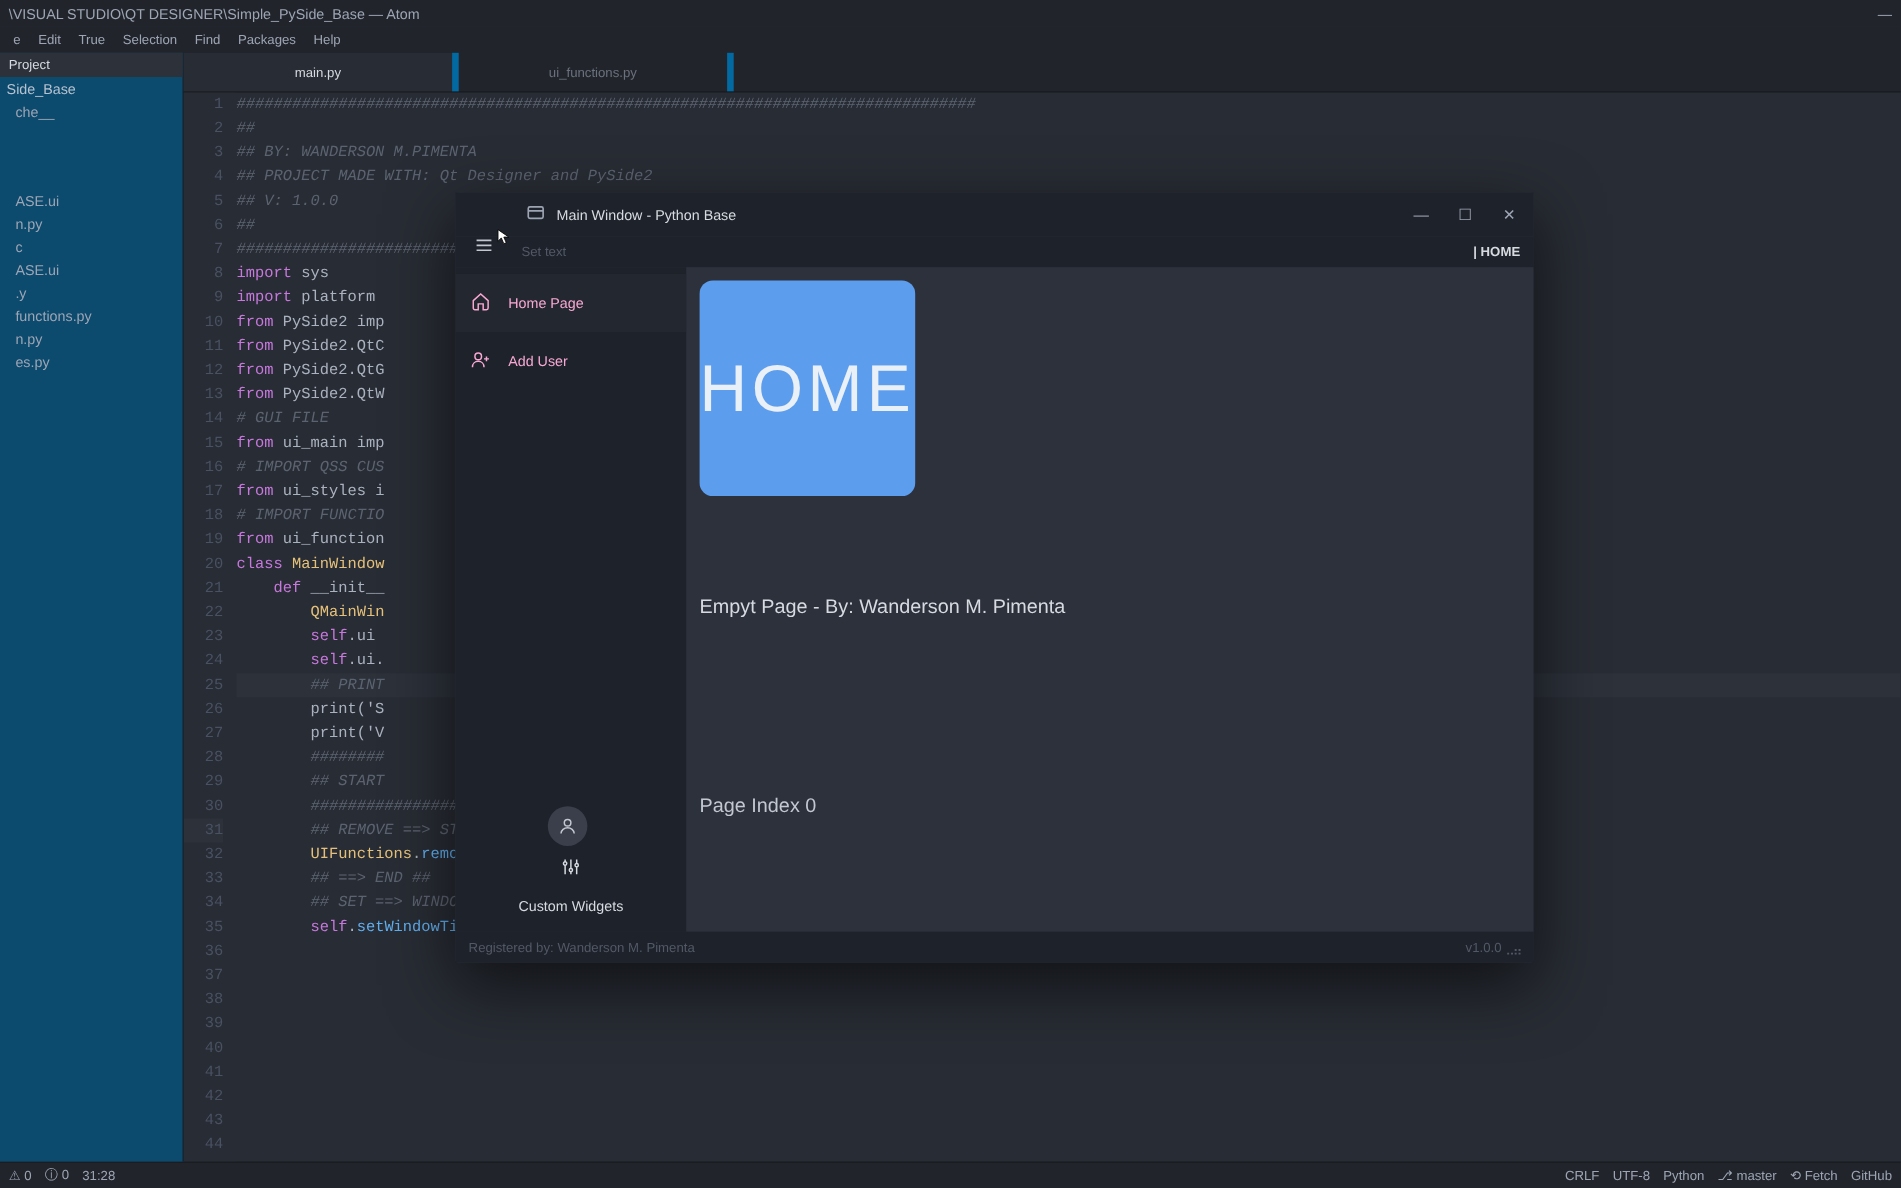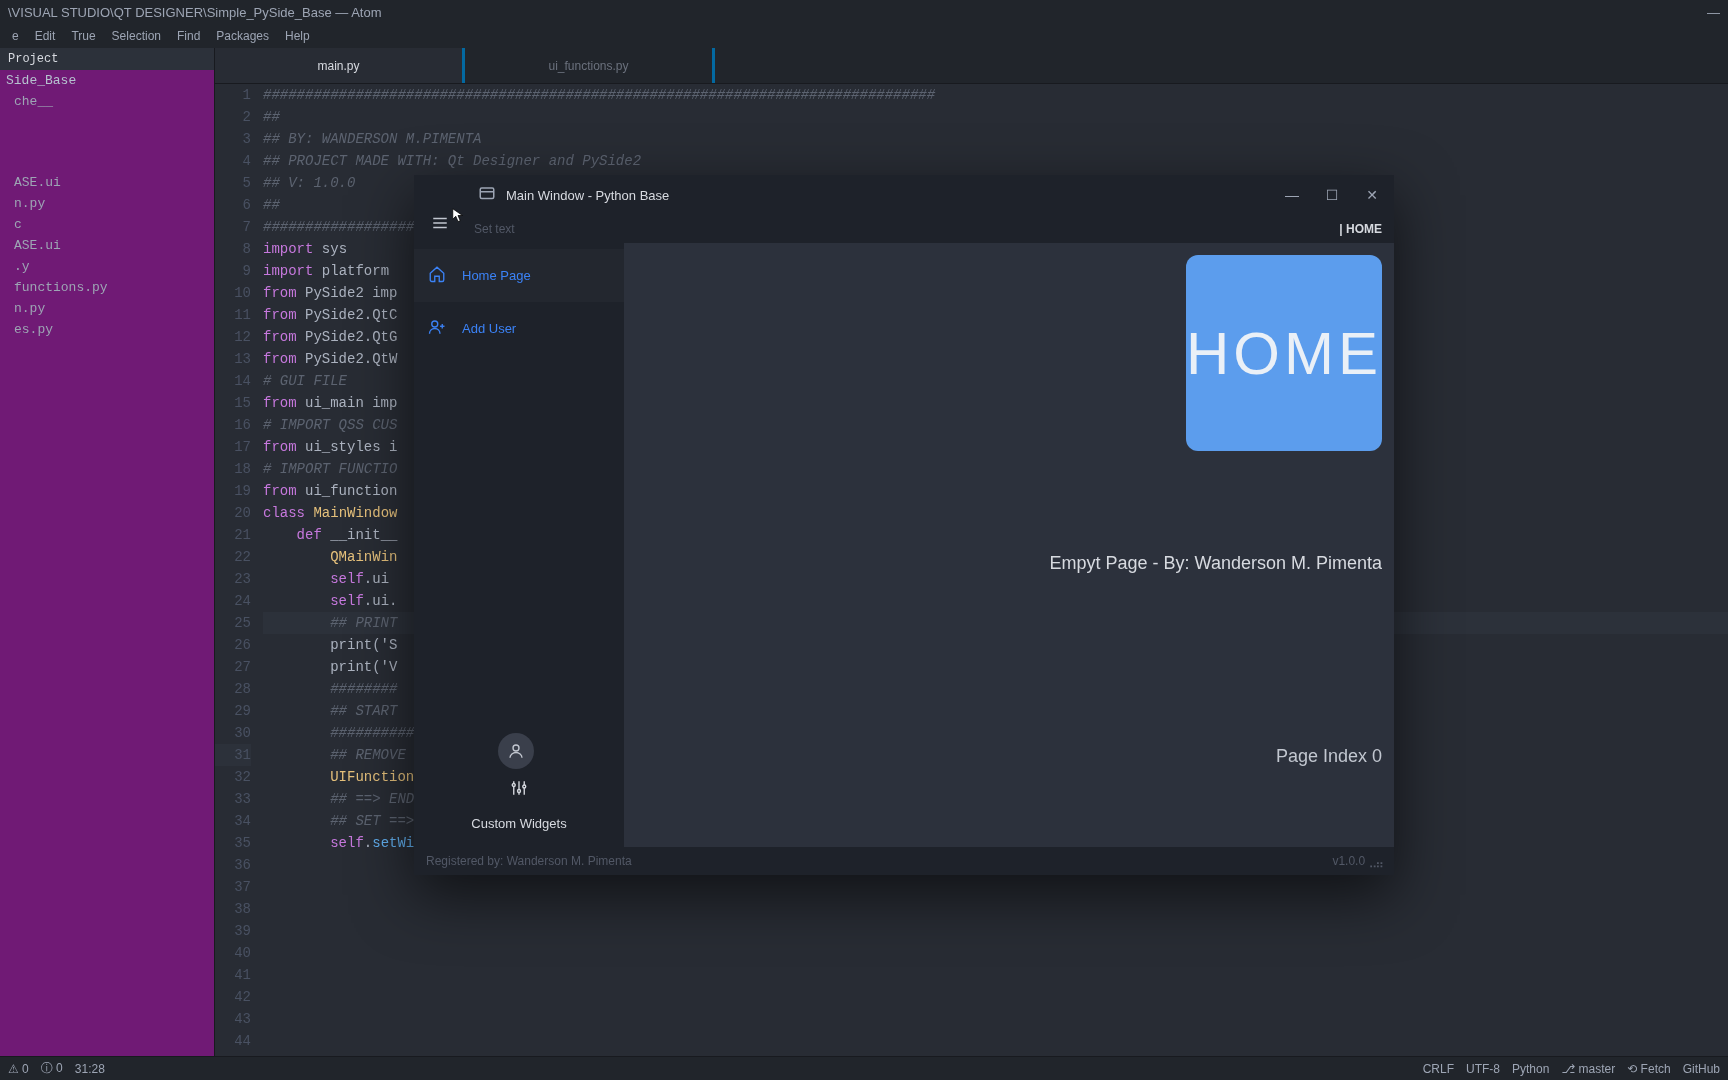--- a/index.html
+++ b/index.html
@@ -28,26 +28,25 @@
     background: #21252b;
     display: flex;
     align-items: center;
     font-size: 12px;
     color: #9da5b4;
     padding-left: 4px;
   }
   .menubar span { padding: 4px 8px; }
   .workspace { display: flex; height: calc(100% - 72px); }
   .sidebar {
-    width: 215px;
-    background: #701a75;
+    width: 167px;
+    background: #0c4a6e;
     color: #9da5b4;
     font-size: 13px;
     border-right: 1px solid #181a1f;
-    font-family: Liberation Mono, monospace;
   }
   .sidebar-header {
     padding: 4px 8px;
     font-size: 12px;
     color: #d7dae0;
     background: #2c313a;
   }
   .sidebar-item {
     padding: 3px 8px 3px 14px;
     font-size: 13px;
@@ -65,21 +64,21 @@
     align-items: stretch;
     border-bottom: 1px solid #181a1f;
   }
   .tab {
     width: 250px;
     display: flex;
     align-items: center;
     justify-content: center;
     font-size: 12px;
     color: #6b717d;
-    border-right: 3px solid #0369a1;
+    border-right: 6px solid #0369a1;
   }
   .tab.active { background: #282c34; color: #d7dae0; }
   .code-view {
     flex: 1;
     display: flex;
     overflow: hidden;
     font-family: "Consolas","Courier New",monospace;
     font-size: 14px;
     line-height: 22px;
     position: relative;
@@ -155,36 +154,36 @@
   .pw-body { flex: 1; display: flex; }
   .pw-sidebar {
     width: 210px;
     background: #1e222a;
     display: flex;
     flex-direction: column;
     padding-top: 6px;
   }
   .pw-sidebtn {
     display: flex; align-items: center; gap: 16px;
-    padding: 16px 14px; color: #3b82f6; font-size: 13px;
+    padding: 16px 14px; color: #f9a8d4; font-size: 13px;
   }
   .pw-sidebtn.selected { background: #23272f; }
   .pw-floatbtn {
     position: absolute;
     left: 84px; top: 558px;
     width: 36px; height: 36px; border-radius: 50%;
     background: #3a3f4b; display: flex; align-items: center; justify-content: center;
     color: #c2c7d0;
   }
   .pw-bottom-item {
     margin-top: auto;
     display: flex; align-items: center; gap: 16px;
     padding: 16px 14px; color: #d7dae0; font-size: 13px; flex-direction: column;
   }
-  .pw-content { flex: 1; background: #2c313c; display: flex; flex-direction: column; align-items: flex-end; padding: 12px; gap: 12px; }
+  .pw-content { flex: 1; background: #2c313c; display: flex; flex-direction: column; align-items: flex-start; padding: 12px; }
   .pw-hero {
     background: #5c9ded;
     border-radius: 12px;
     height: 196px;
     display: flex; align-items: center; justify-content: center;
     color: #eaf0f7; font-size: 60px; letter-spacing: 4px; font-weight: 300;
   }
   .pw-empty {
     margin-top: 90px; text-align: center; color: #d7dae0; font-size: 18px;
   }

